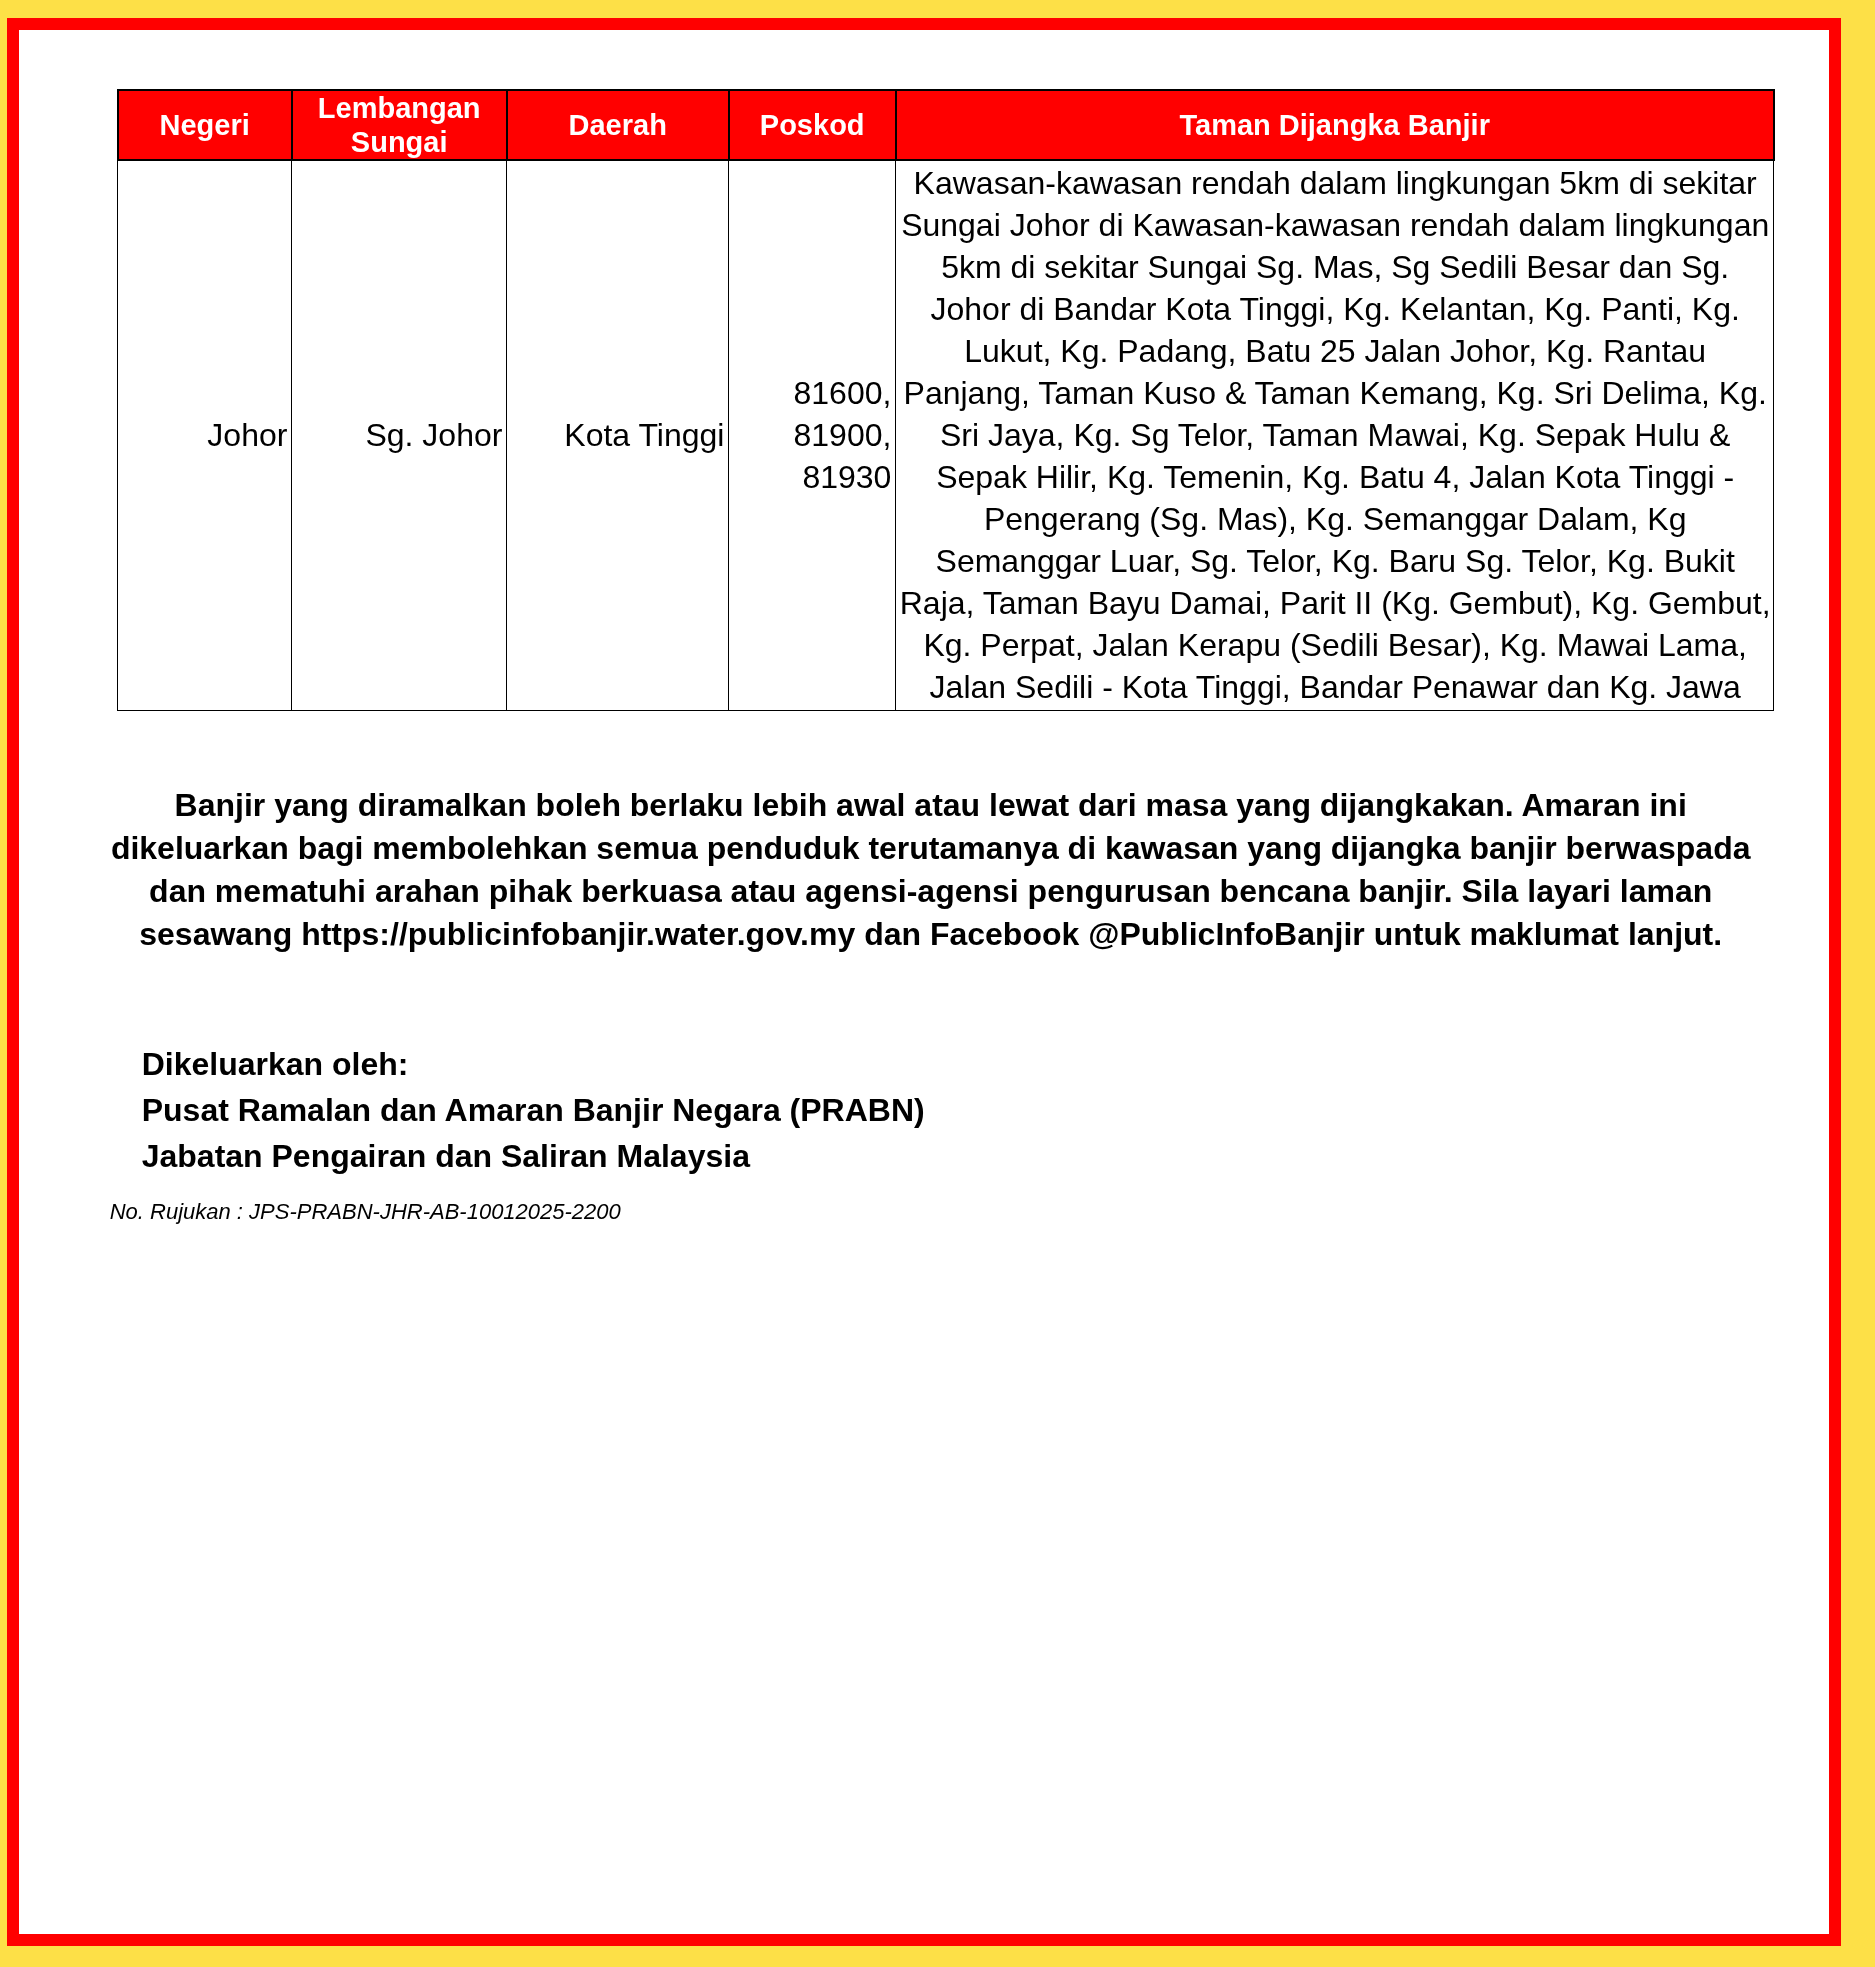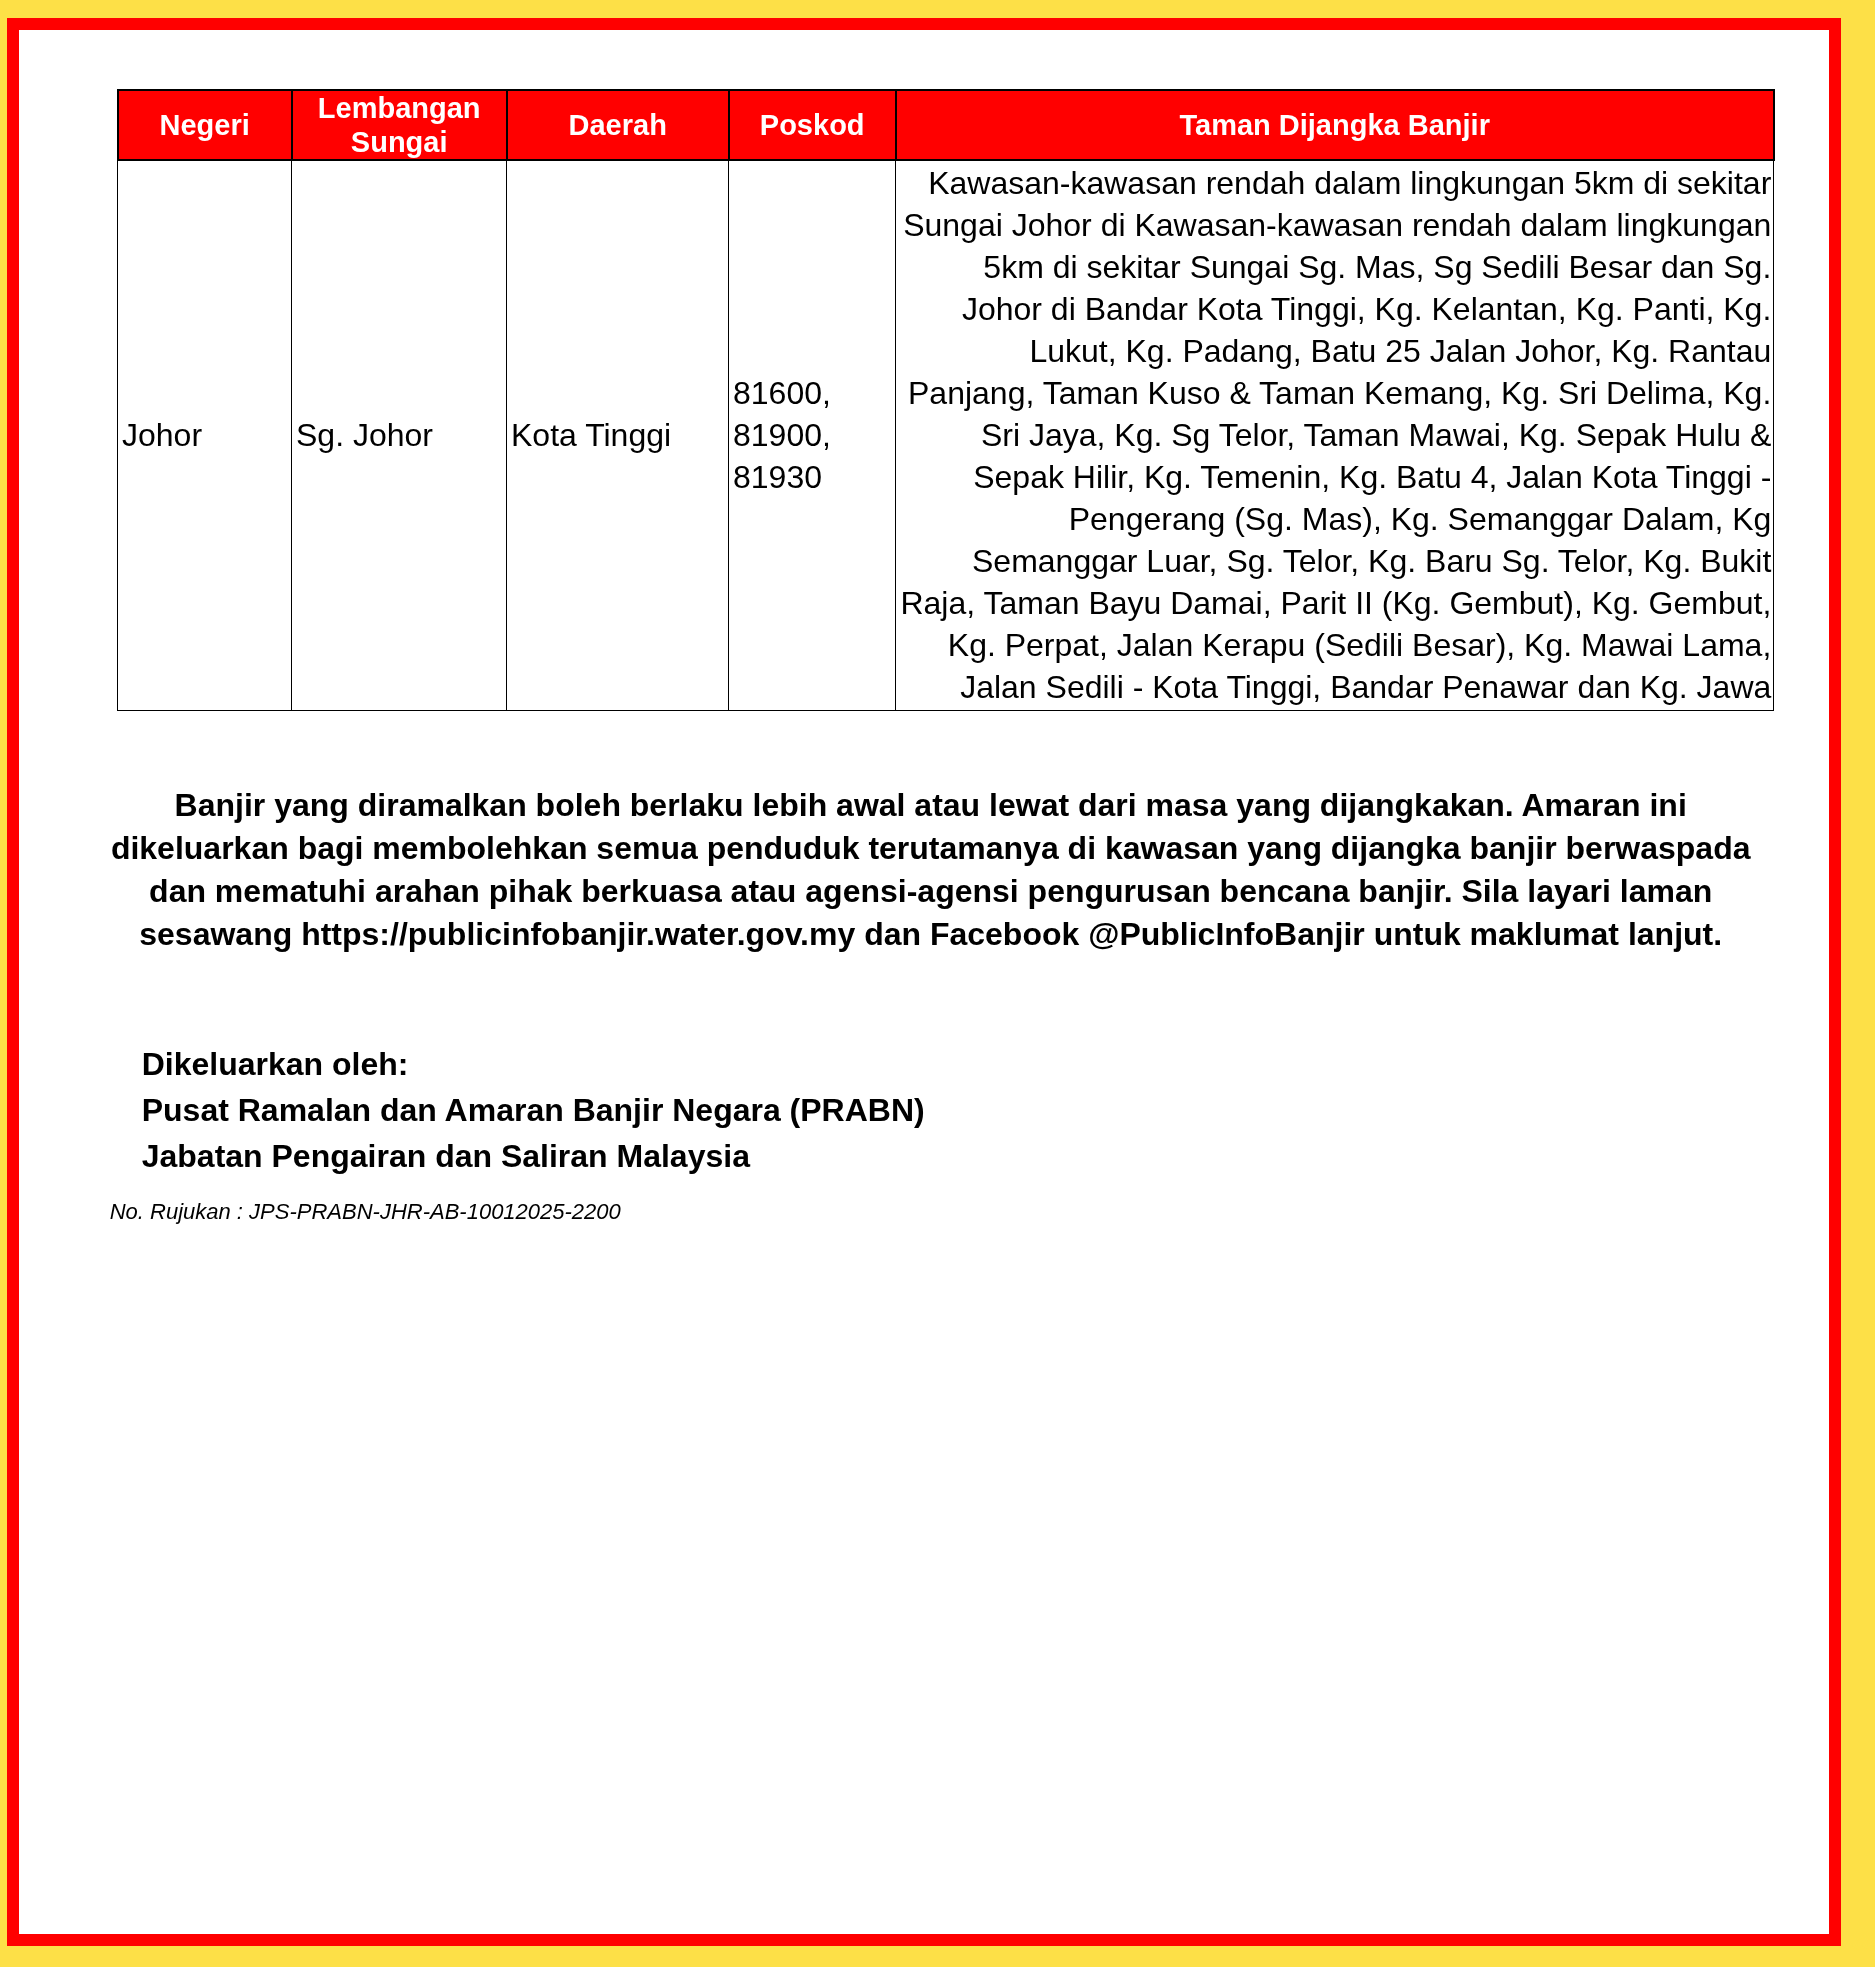--- a/index.html
+++ b/index.html
@@ -49,31 +49,31 @@
     vertical-align: middle;
     border: 2.9px solid #000000;
     height: 66px;
     padding: 0 3.8px;
     box-sizing: border-box;
   }
   table.flood-table td {
     border: 1.9px solid #000000;
     font-size: 32px;
     line-height: 42px;
-    text-align: left;
+    text-align: right;
     vertical-align: middle;
     padding: 0 3.8px;
     box-sizing: border-box;
     background: #ffffff;
   }
   table.flood-table tr.body-row {
     height: 550px;
   }
   table.flood-table td.lokasi-cell {
-    text-align: right;
+    text-align: center;
     vertical-align: top;
     padding: 1px 1.9px 0 2.9px;
   }
   .warning {
     position: absolute;
     left: 76px;
     top: 722px;
     width: 1672px;
     font-size: 32px;
     line-height: 43px;

